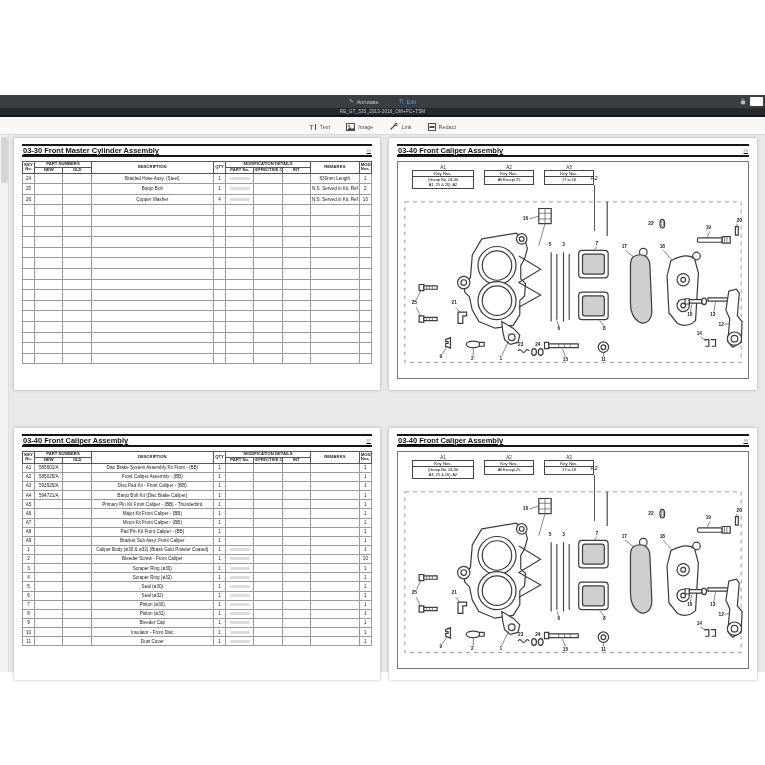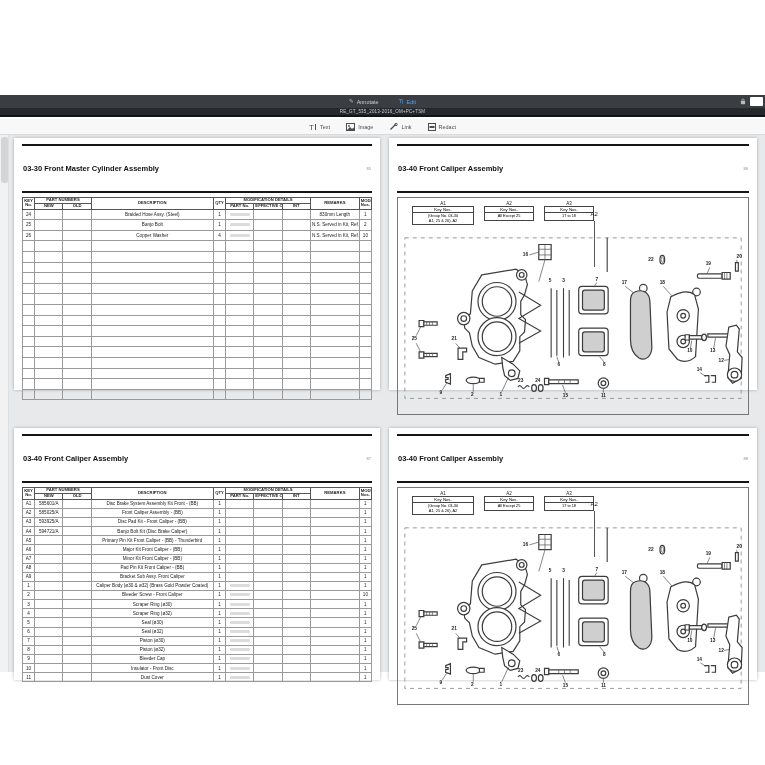--- a/index.html
+++ b/index.html
@@ -31,21 +31,21 @@
   .left-rail { position:absolute; left:0; top:0; width:9px; height:537px; background:#f2f2f3; border-right:1px solid #dedfe0; }
   .rail-thumb { position:absolute; left:1px; top:2px; width:7px; height:46px; background:#d3d5d7; border-radius:2px; }
 
   .page { position:absolute; background:#fff; box-shadow:0 0 3px rgba(0,0,0,.28); }
   .pg1 { left:14px;  top:3px;   width:366px; height:252px; }
   .pg2 { left:389px; top:3px;   width:368px; height:252px; }
   .pg3 { left:14px;  top:293px; width:366px; height:252px; }
   .pg4 { left:389px; top:293px; width:368px; height:252px; }
 
   .page-title { margin:6px 8px 0 8px; border-top:2px solid #151515; border-bottom:2px solid #151515;
-                padding:18px 1px; display:flex; justify-content:space-between; align-items:center; }
+                padding:0 1px; display:flex; justify-content:space-between; align-items:center;text-decoration:underline; }
   .page-title .t { font-size:7.5px; font-weight:bold; color:#111; }
   .page-title .pn { font-size:4px; color:#8b8b8b; }
 
   
   table.parts { border-collapse:collapse; margin:4px 8px 0 8px; width:calc(100% - 16px);
                 table-layout:fixed; border:1px solid #333; }
   table.parts th, table.parts td { border:0.5px solid #9a9a9a; padding:0 1px; font-size:4.6px;
                 color:#222; text-align:center; overflow:hidden; white-space:nowrap; line-height:1.15; }
   table.parts thead th { font-weight:bold; font-size:4.2px; border-color:#555; background:#fff; }
   .pre { white-space:pre-line !important; }

